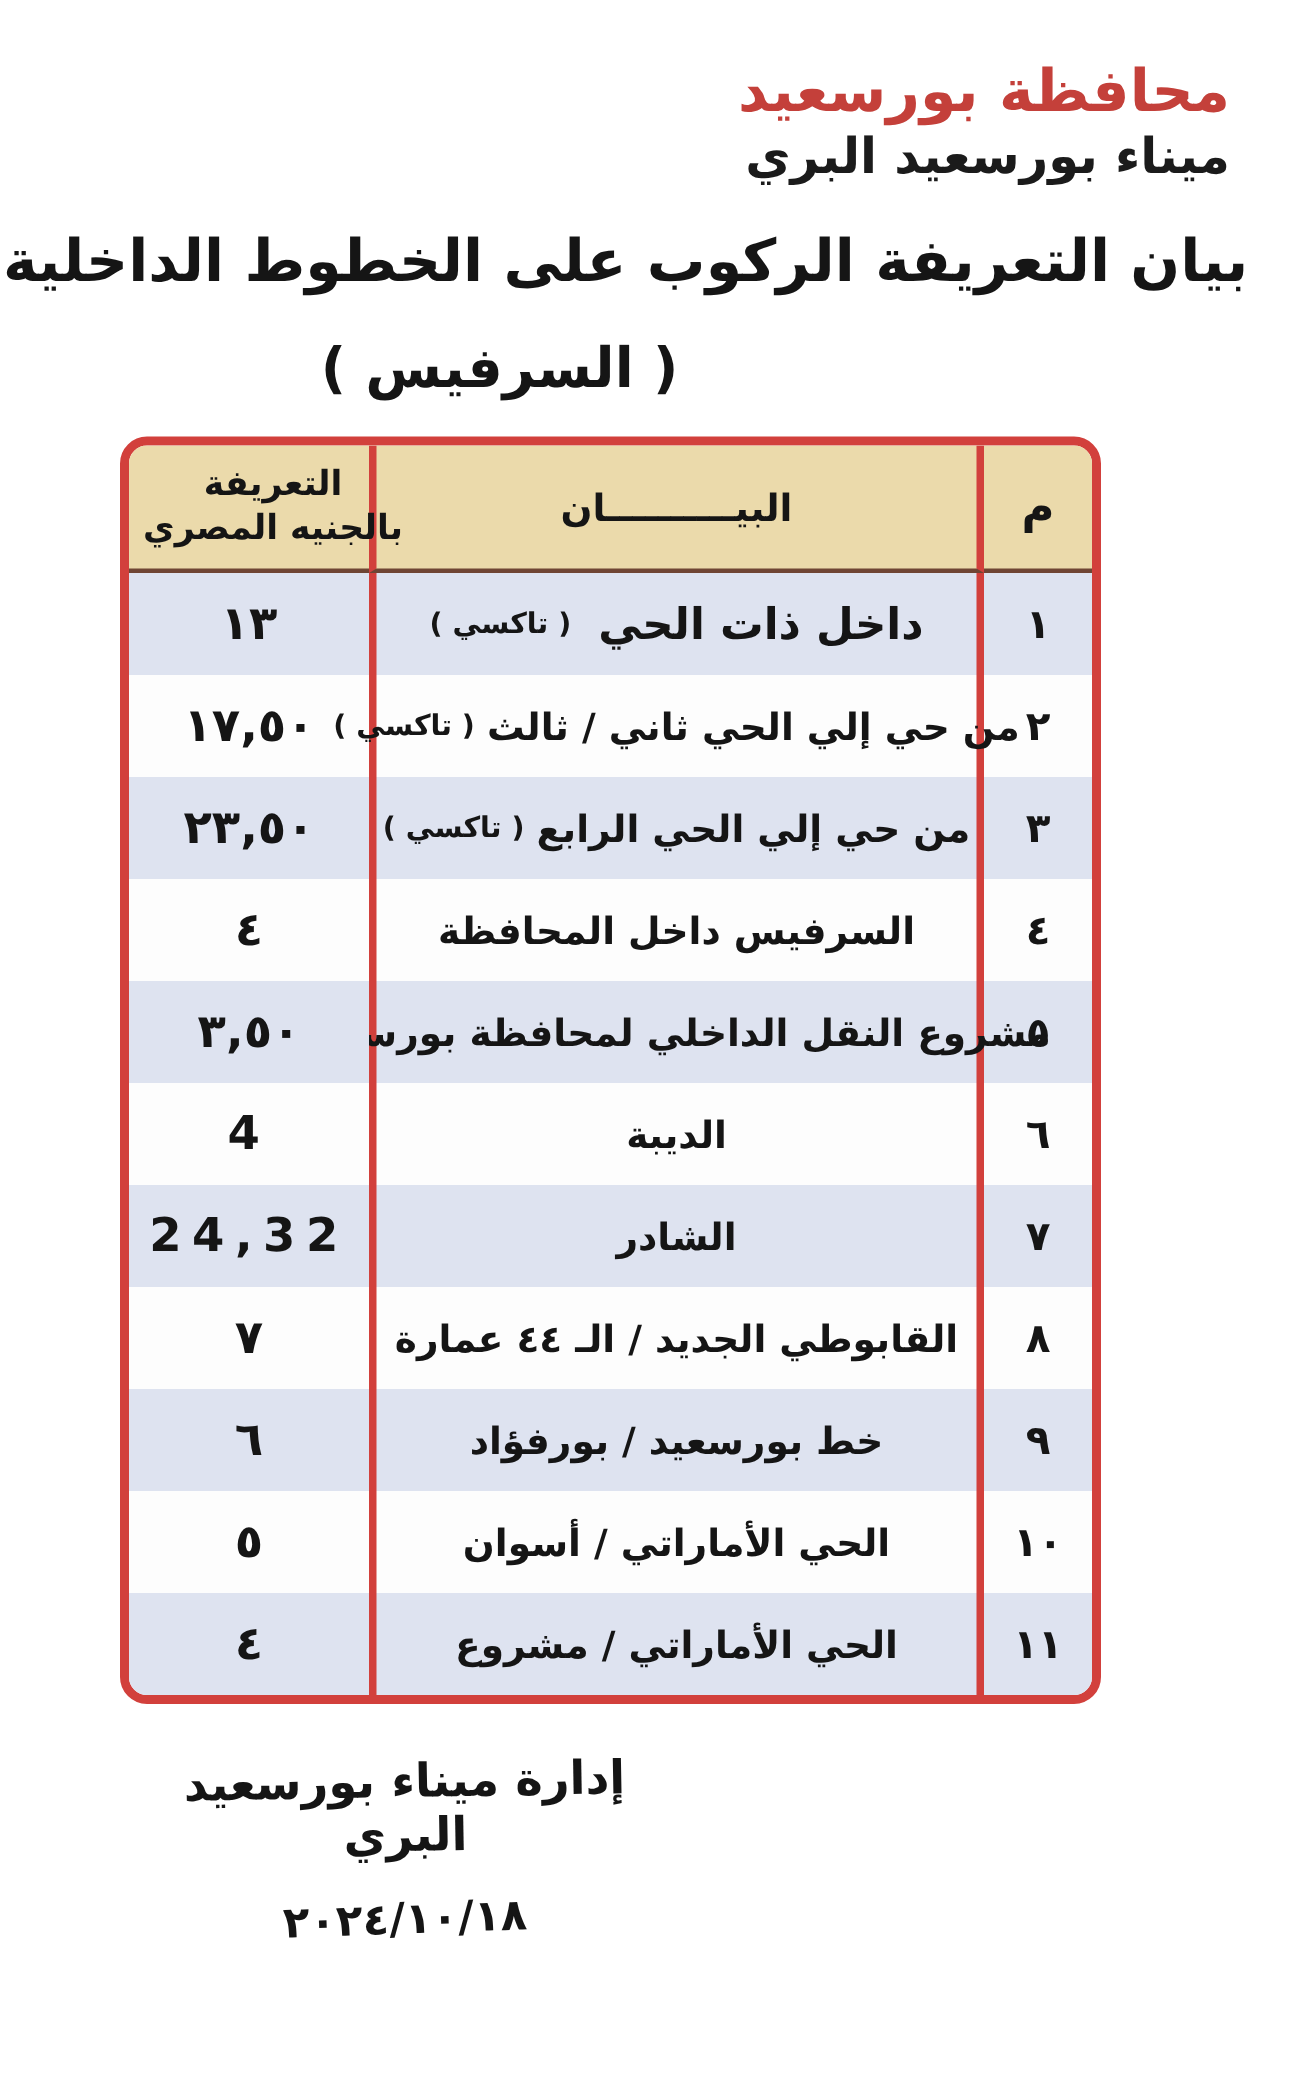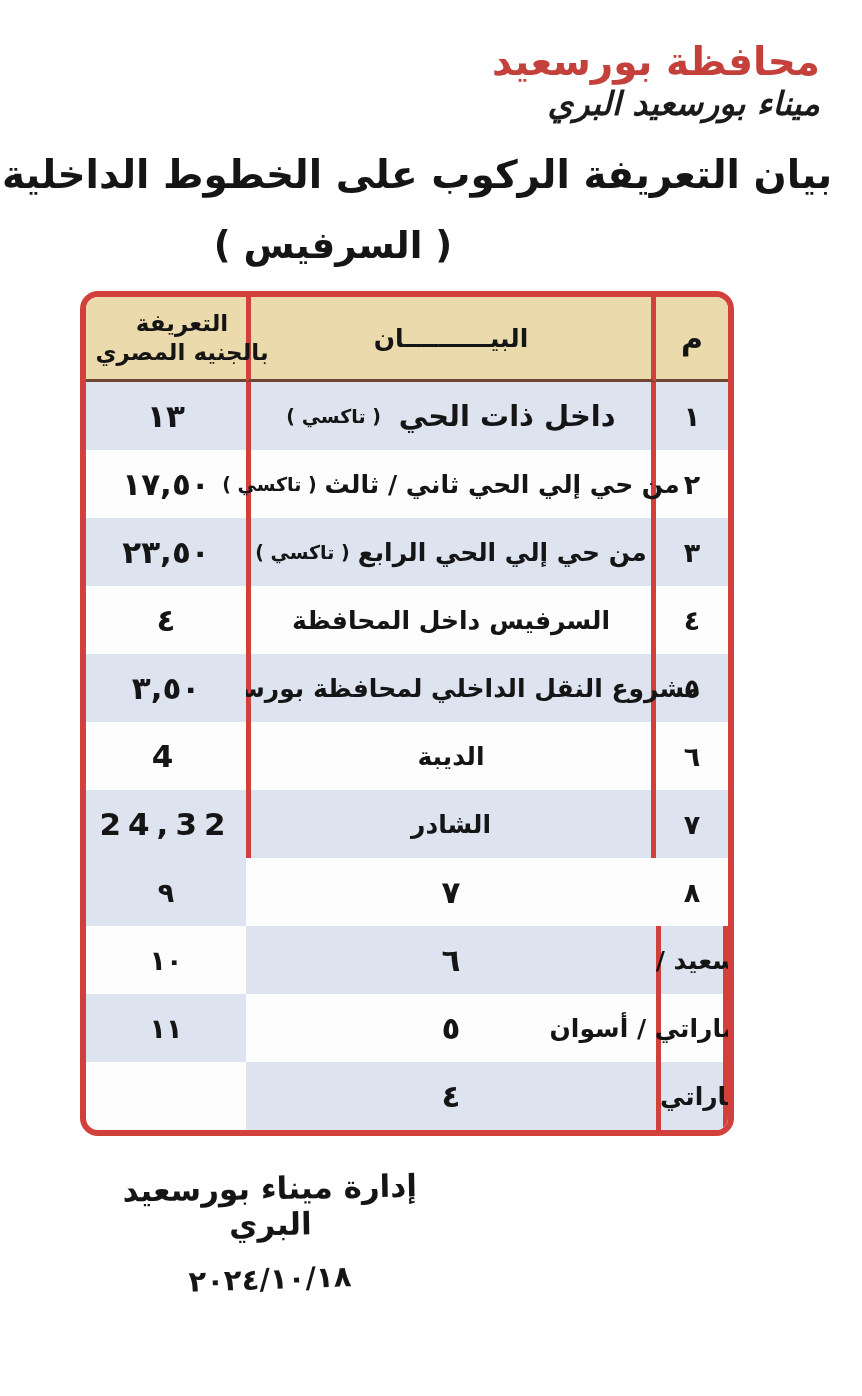--- a/index.html
+++ b/index.html
@@ -23,21 +23,21 @@
   }
   .letterhead{
     position:absolute;
     top:40px;
     right:42px;
     text-align:right;
     font-weight:bold;
     white-space:nowrap;
   }
   .lh-red{font-size:39px;color:var(--brand-red);line-height:1.15;}
-  .lh-black{font-size:33px;color:#1b1b1b;line-height:1.15;font-style:italic;}
+  .lh-black{font-size:33px;color:#1b1b1b;line-height:1.15;}
   .doc-title{
     position:absolute;
     top:152px;left:0;right:28px;
     text-align:center;
     font-size:39px;font-weight:bold;
     white-space:nowrap;
   }
   .doc-subtitle{
     position:absolute;
     top:224px;left:0;right:196px;
@@ -164,20 +164,24 @@
   <div class="cell td td-fare">4</div>
 
   <div class="cell td td-no alt">٧</div>
   <div class="cell td td-desc alt">
     <span class="desc-main">الشادر</span>
 
   </div>
   <div class="cell td td-fare alt">24,32</div>
 
   <div class="cell td td-no">٨</div>
+  <div class="cell td td-desc">
+    <span class="desc-main">القابوطي الجديد / الـ ٤٤ عمارة</span>
+
+  </div>
   <div class="cell td td-fare">٧</div>
 
   <div class="cell td td-no alt">٩</div>
   <div class="cell td td-desc alt">
     <span class="desc-main">خط بورسعيد / بورفؤاد</span>
 
   </div>
   <div class="cell td td-fare alt">٦</div>
 
   <div class="cell td td-no">١٠</div>

